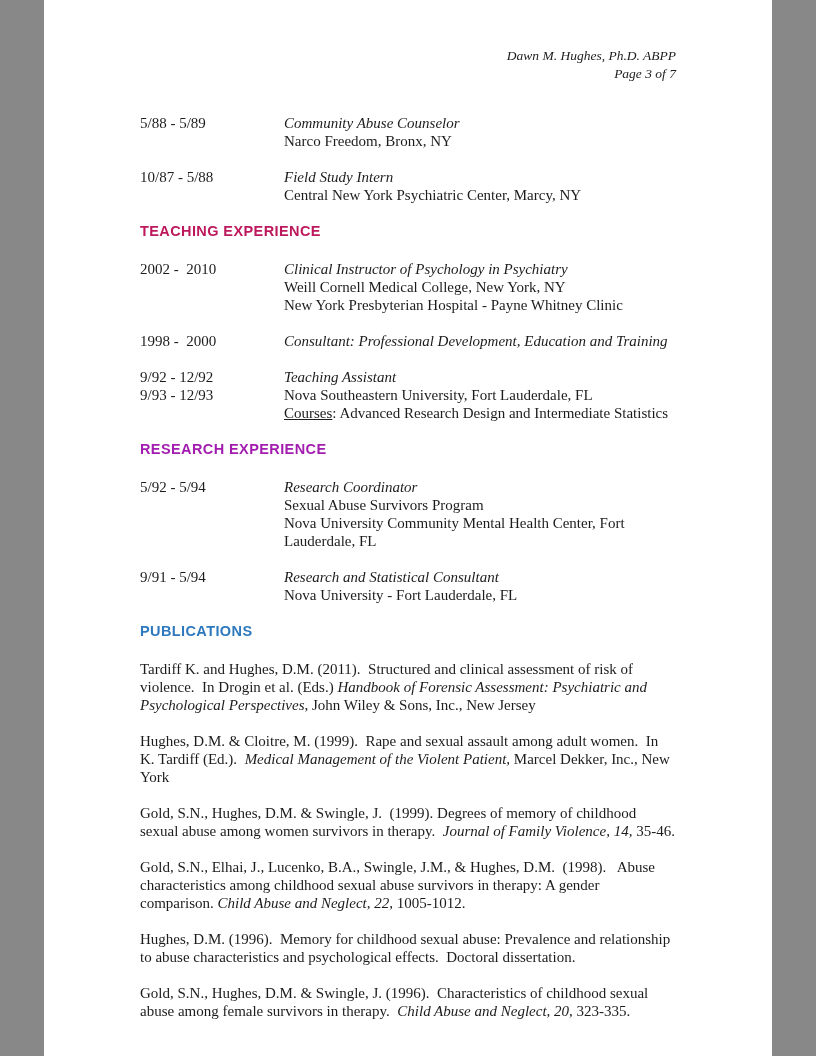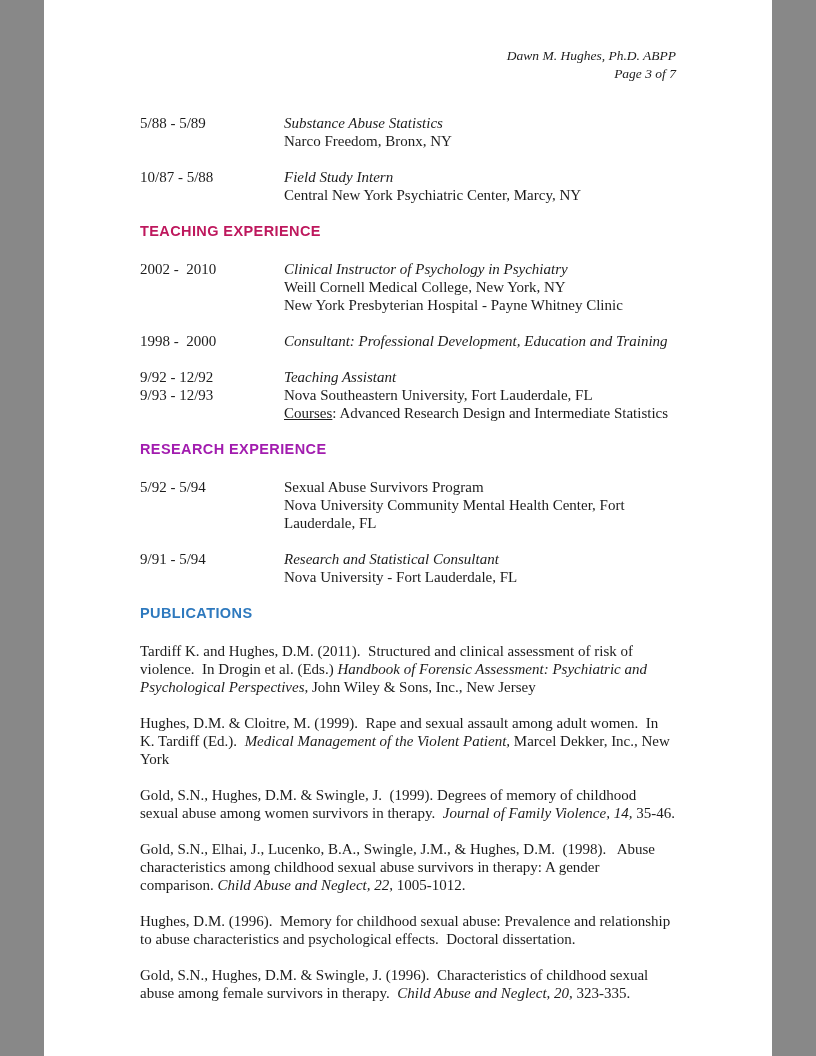--- a/index.html
+++ b/index.html
@@ -44,21 +44,21 @@
 
 <div class="page">
   <div class="hdr">
     <div>Dawn M. Hughes, Ph.D. ABPP</div>
     <div>Page 3 of 7</div>
   </div>
   <div class="content" id="sections">
       <div class="entry">
         <div class="dates"><div class="dline">5/88 - 5/89</div></div>
         <div class="ebody">
-          <div class="line"><span class="i">Substance Abuse Statistics</span></div>
+          <div class="line"><span class="i">Community Abuse Counselor</span></div>
           <div class="line"><span>Narco Freedom, Bronx, NY</span></div>
         </div>
       </div>
       <div class="entry">
         <div class="dates"><div class="dline">10/87 - 5/88</div></div>
         <div class="ebody">
           <div class="line"><span class="i">Field Study Intern</span></div>
           <div class="line"><span>Central New York Psychiatric Center, Marcy, NY</span></div>
         </div>
       </div>
@@ -82,20 +82,21 @@
         <div class="ebody">
           <div class="line"><span class="i">Teaching Assistant</span></div>
           <div class="line"><span>Nova Southeastern University, Fort Lauderdale, FL</span></div>
           <div class="line"><span class="u">Courses</span><span>: Advanced Research Design and Intermediate Statistics</span></div>
         </div>
       </div>
       <div class="section-heading" style="color: #a21caf;">RESEARCH EXPERIENCE</div>
       <div class="entry">
         <div class="dates"><div class="dline">5/92 - 5/94</div></div>
         <div class="ebody">
+          <div class="line"><span class="i">Research Coordinator</span></div>
           <div class="line"><span>Sexual Abuse Survivors Program</span></div>
           <div class="line"><span>Nova University Community Mental Health Center, Fort Lauderdale, FL</span></div>
         </div>
       </div>
       <div class="entry">
         <div class="dates"><div class="dline">9/91 - 5/94</div></div>
         <div class="ebody">
           <div class="line"><span class="i">Research and Statistical Consultant</span></div>
           <div class="line"><span>Nova University - Fort Lauderdale, FL</span></div>
         </div>

